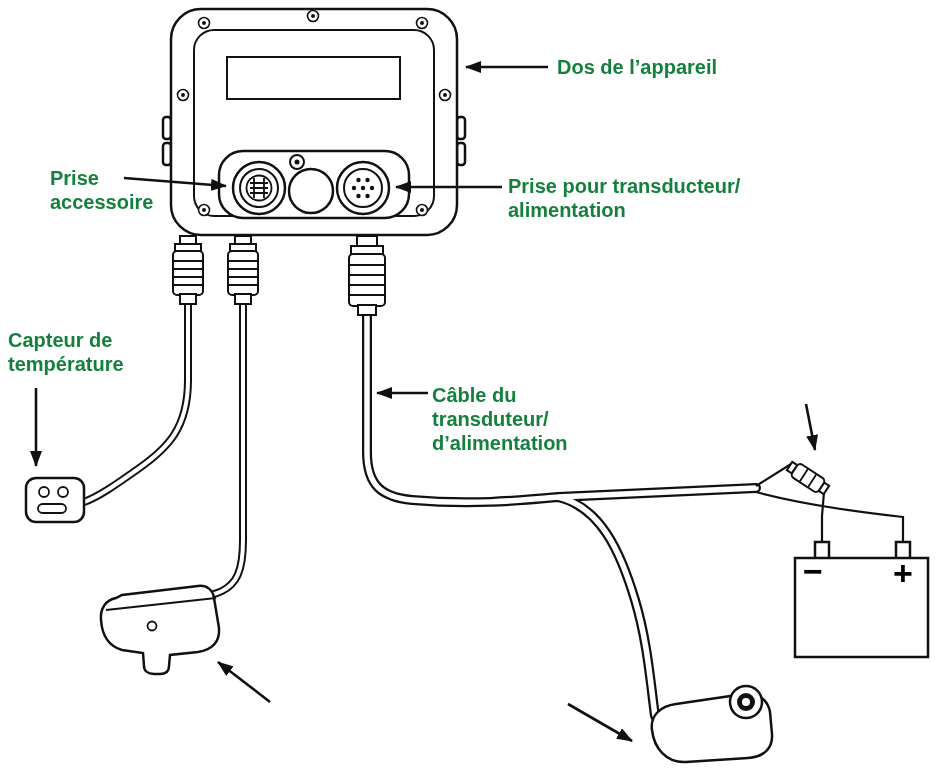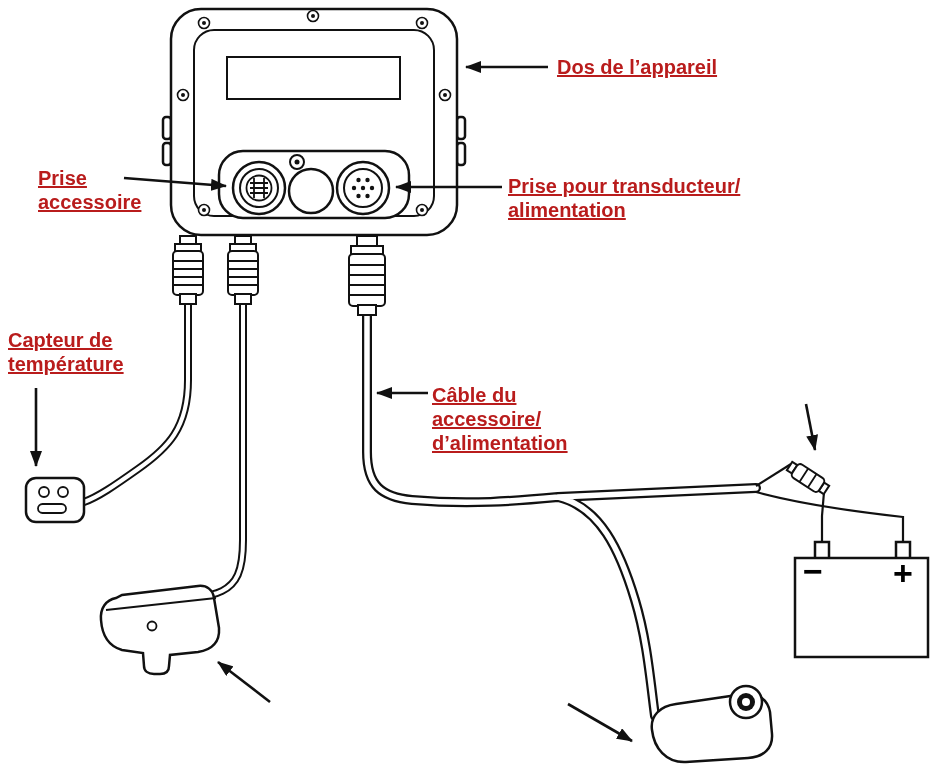--- a/index.html
+++ b/index.html
@@ -12,23 +12,22 @@
     background: #ffffff;
     font-family: "Liberation Sans", sans-serif;
   }
   svg.diagram { position: absolute; left: 0; top: 0; }
   .label {
     position: absolute;
     font-family: "Liberation Sans", sans-serif;
     font-weight: bold;
     font-size: 20px;
     line-height: 1.2;
-    color: #b91c1c;
+    color: #15803d;
     white-space: pre-line;
-    text-decoration: underline;
   }
   .battery-sign {
     position: absolute;
     font-family: "Liberation Sans", sans-serif;
     font-weight: bold;
     font-size: 34px;
     color: #000000;
     width: 30px;
     text-align: center;
   }
@@ -203,31 +202,31 @@
       <path class="arrow" d="M36,388 L36,466"></path>
       <path class="arrow" d="M428,393 L377,393"></path>
       <path class="arrow" d="M806,404 L815,450"></path>
       <path class="arrow" d="M568,704 L632,741"></path>
       <path class="arrow" d="M270,702 L218,662"></path>
     </g>
   </svg>
 
   <div class="label" style="left:557px; top:55px;">Dos de l’appareil</div>
 
-  <div class="label" style="left:38px; top:166px;">Prise
+  <div class="label" style="left:50px; top:166px;">Prise
 accessoire</div>
 
   <div class="label" style="left:508px; top:174px;">Prise pour transducteur/
 alimentation</div>
 
   <div class="label" style="left:8px; top:328px;">Capteur de
 température</div>
 
   <div class="label" style="left:432px; top:383px;">Câble du
-accessoire/
+transduteur/
 d’alimentation</div>
 
 
 
 
   <div class="battery-sign" style="left:798px; top:552px;">−</div>
 
   <div class="battery-sign" style="left:888px; top:554px;">+</div>
 
 </div>

